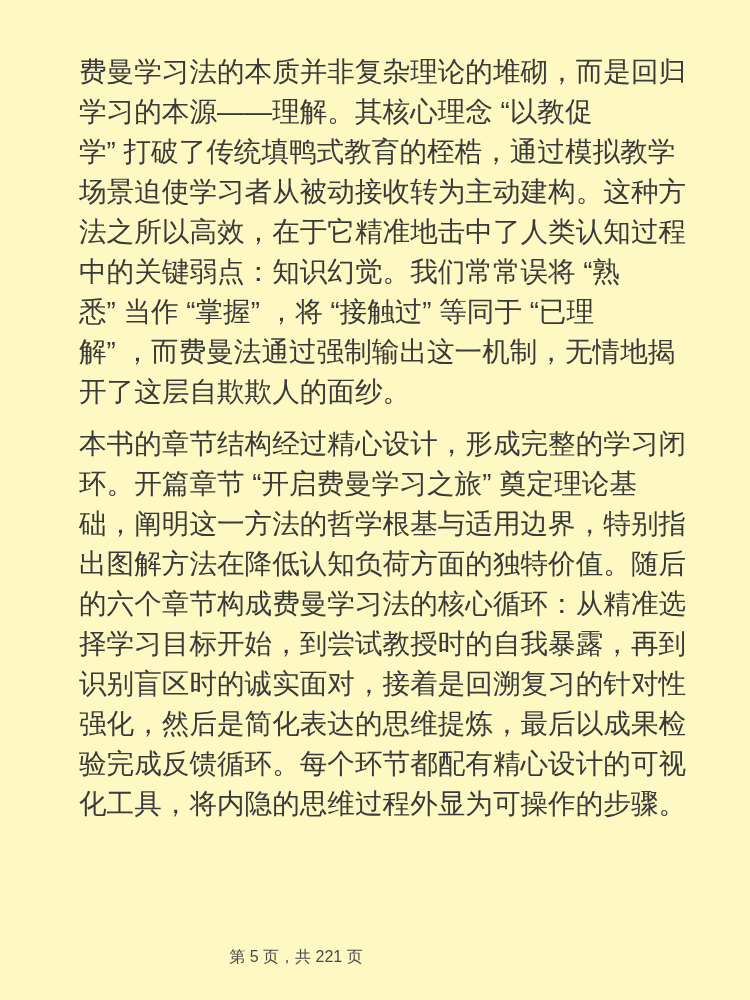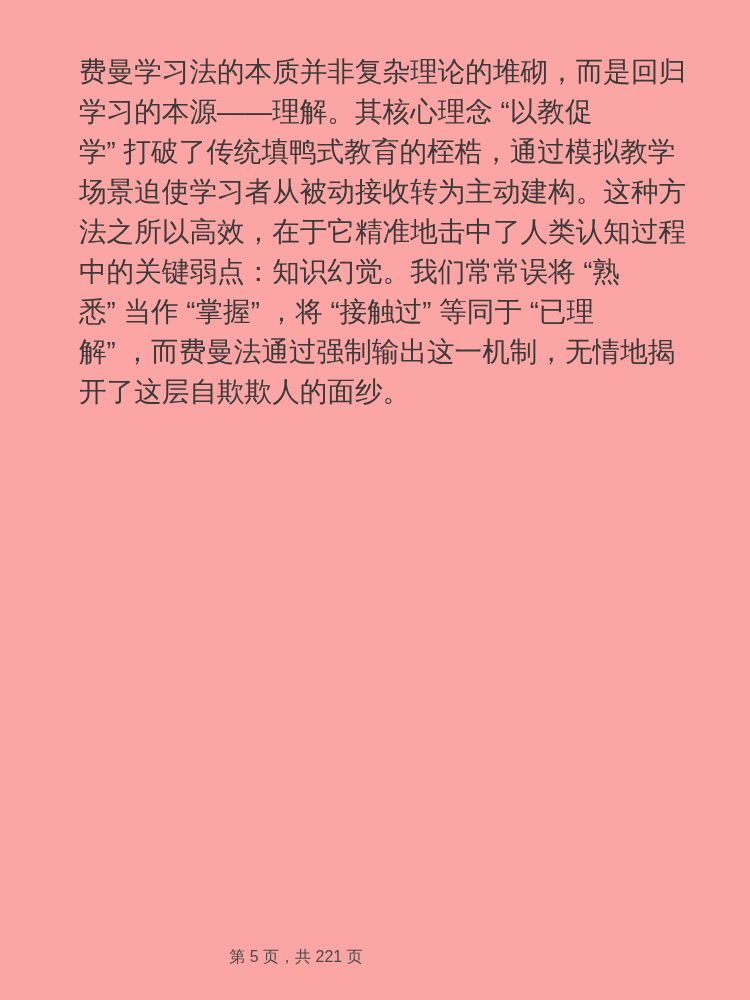--- a/index.html
+++ b/index.html
@@ -8,21 +8,21 @@
     width: 750px;
     height: 1000px;
     background: #ffffff;
     overflow: hidden;
     font-family: "Liberation Sans", sans-serif;
   }
   .page {
     position: relative;
     width: 750px;
     height: 1000px;
-    background: #fca5a5;
+    background: #fef9c3;
   }
   .content {
     position: absolute;
     left: 79px;
     top: 52px;
     width: 650px;
   }
   .para {
     margin: 0 0 12px 0;
     font-size: 27.6px;
@@ -51,15 +51,25 @@
   <div class="content">
     <p class="para">费曼学习法的本质并非复杂理论的堆砌，而是回归
 学习的本源——理解。其核心理念 “以教促
 学” 打破了传统填鸭式教育的桎梏，通过模拟教学
 场景迫使学习者从被动接收转为主动建构。这种方
 法之所以高效，在于它精准地击中了人类认知过程
 中的关键弱点：知识幻觉。我们常常误将 “熟
 悉” 当作 “掌握” ，将 “接触过” 等同于 “已理
 解” ，而费曼法通过强制输出这一机制，无情地揭
 开了这层自欺欺人的面纱。</p>
+    <p class="para">本书的章节结构经过精心设计，形成完整的学习闭
+环。开篇章节 “开启费曼学习之旅” 奠定理论基
+础，阐明这一方法的哲学根基与适用边界，特别指
+出图解方法在降低认知负荷方面的独特价值。随后
+的六个章节构成费曼学习法的核心循环：从精准选
+择学习目标开始，到尝试教授时的自我暴露，再到
+识别盲区时的诚实面对，接着是回溯复习的针对性
+强化，然后是简化表达的思维提炼，最后以成果检
+验完成反馈循环。每个环节都配有精心设计的可视
+化工具，将内隐的思维过程外显为可操作的步骤。</p>
   </div>
   <div class="footer">第 5 页，共 221 页</div>
 </div>
 
 </body></html>

